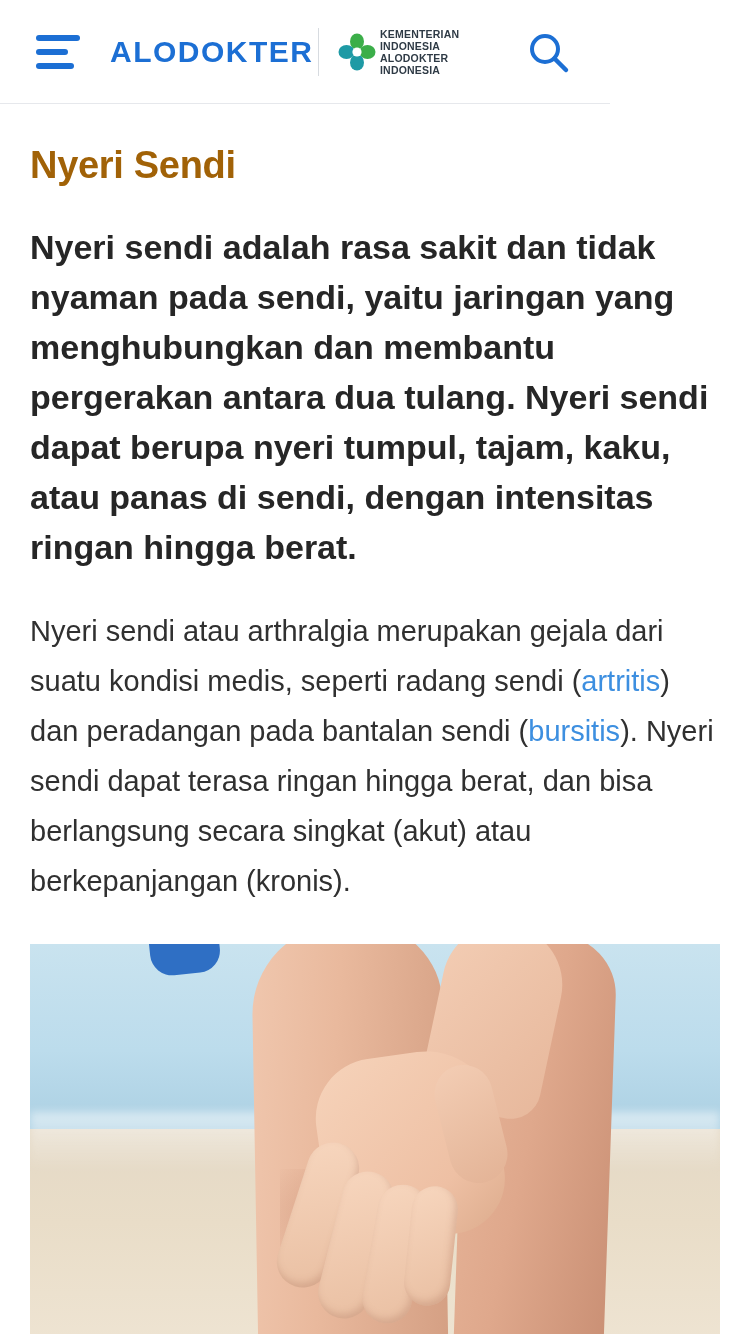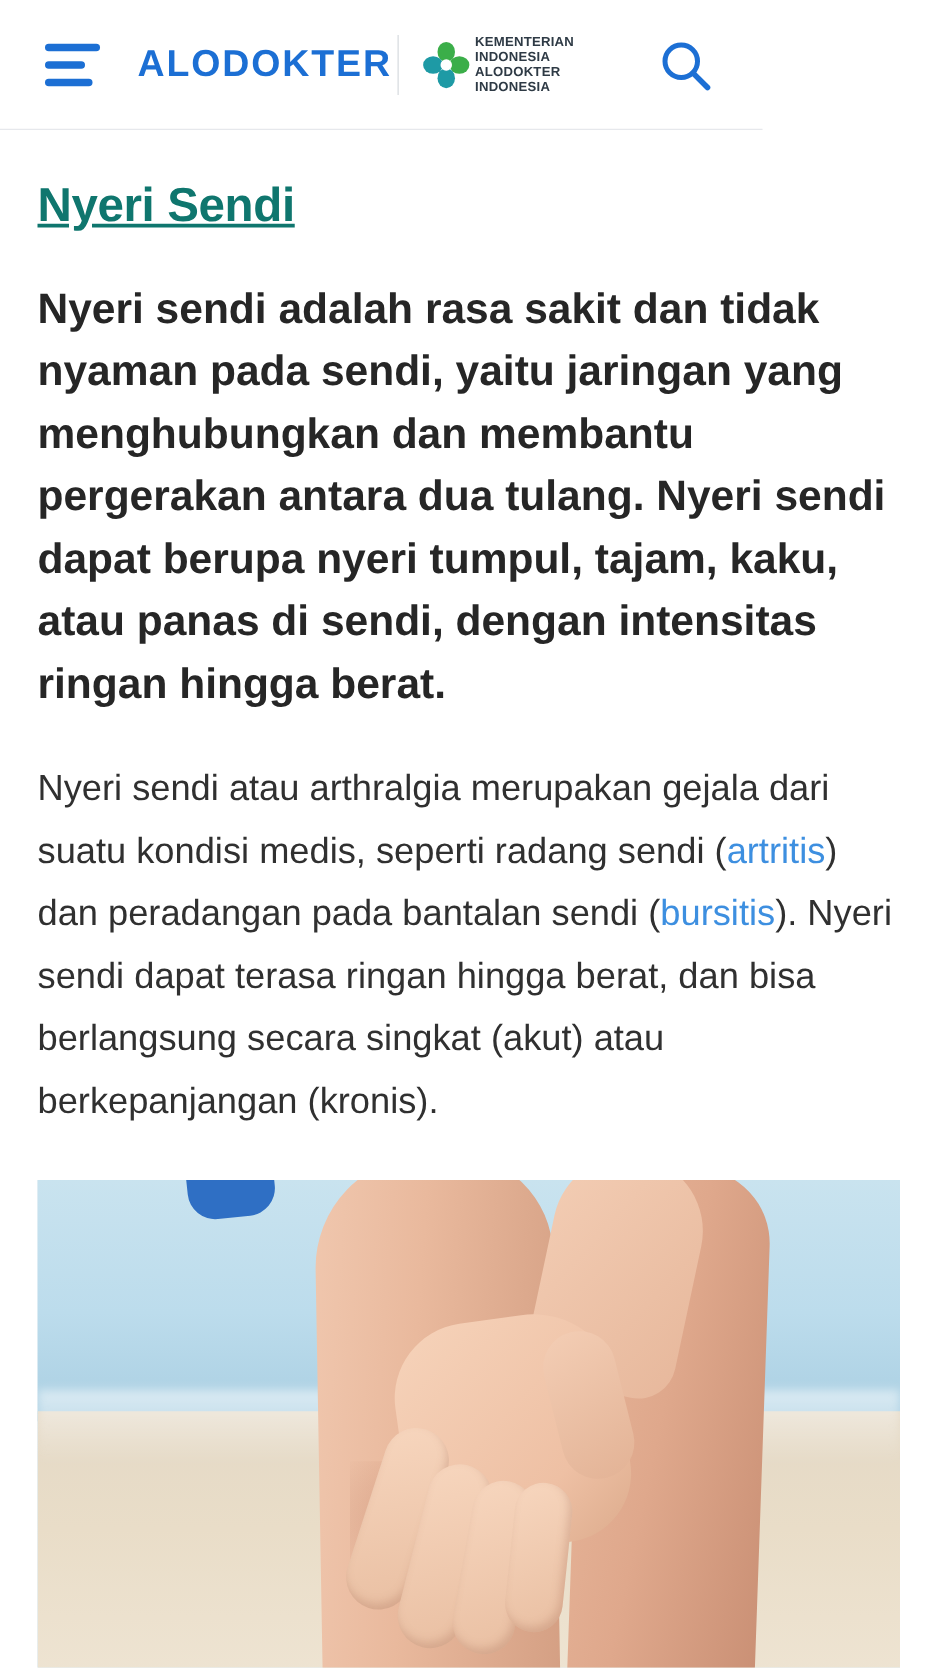--- a/index.html
+++ b/index.html
@@ -98,23 +98,22 @@
 
   
   .article {
     padding: 0 30px;
   }
   .page-title {
     margin: 38px 0 0 0;
     font-size: 38px;
     line-height: 46px;
     font-weight: bold;
-    color: #0f766e;
+    color: #a16207;
     letter-spacing: -0.3px;
-    text-decoration: underline;
   }
   .lead {
     margin: 34px 0 0 0;
     font-size: 34px;
     line-height: 50px;
     font-weight: bold;
     color: #262626;
   }
   .body-par {
     margin: 34px 0 0 0;

